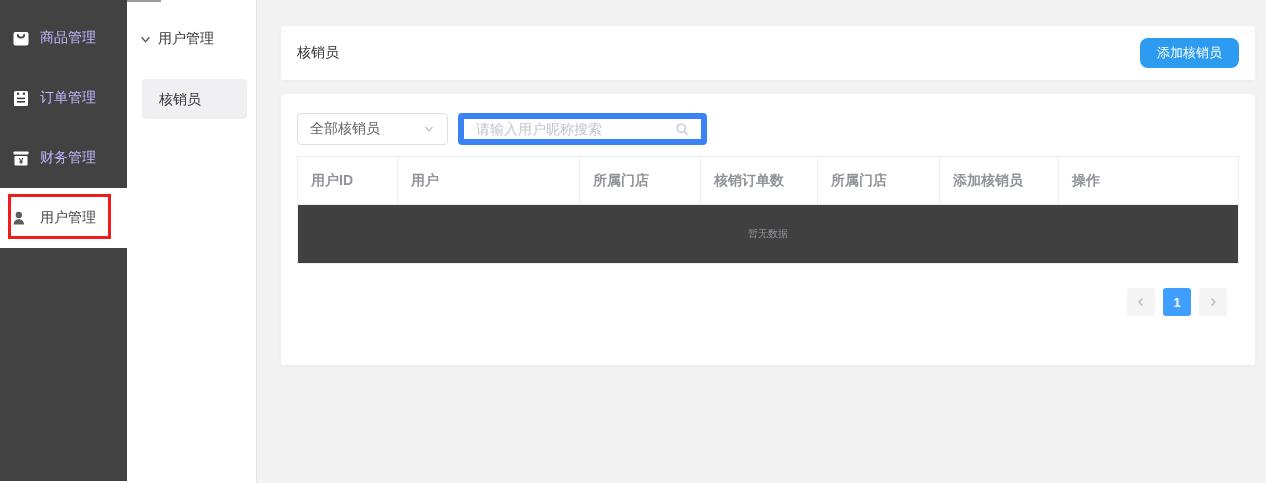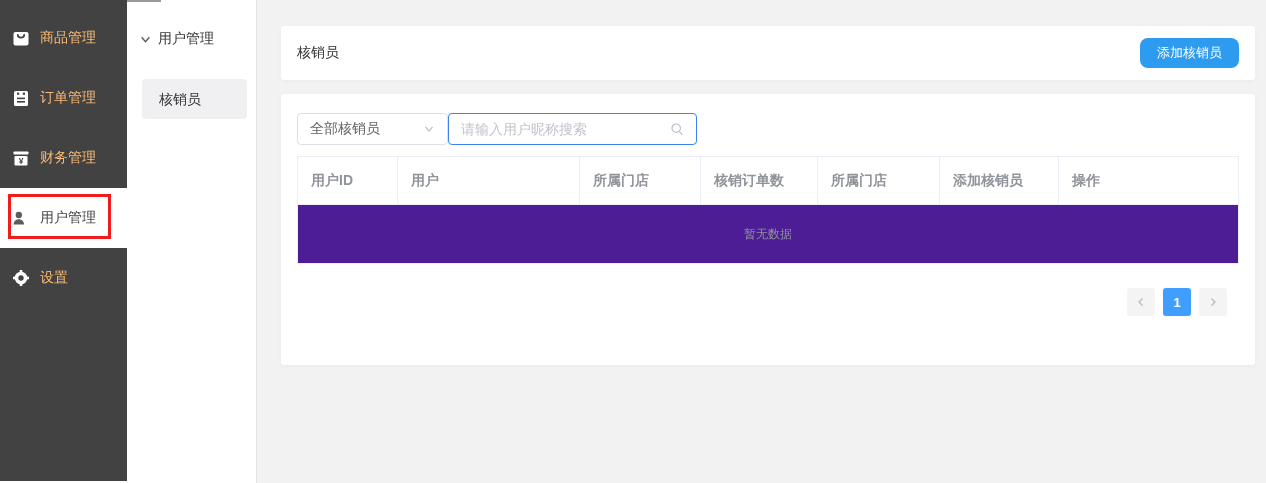--- a/index.html
+++ b/index.html
@@ -14,21 +14,21 @@
   body{
     font-family:"Liberation Sans","DejaVu Sans",sans-serif;
     display:flex;background:#fff;font-size:14px;color:#333;
   }
 
   
   .sidebar-primary{width:127px;flex:0 0 127px;background:#fff;}
   .sidebar-primary-inner{height:481px;background:var(--sidebar-bg);padding-top:8px;}
   .nav-item{
     height:60px;display:flex;align-items:center;gap:9px;
-    padding-left:11px;color:#fdba74;cursor:pointer;position:relative;
+    padding-left:11px;color:#c4b5fd;cursor:pointer;position:relative;
   }
   .nav-item .nav-icon{width:20px;height:20px;flex:0 0 20px;display:flex;align-items:center;}
   .nav-item.active{background:#fff;color:#424242;}
   .annotation-box{
     position:absolute;left:8px;top:6px;width:103px;height:45px;
     border:3px solid var(--annotation-red);pointer-events:none;
   }
 
   
   .sidebar-secondary{
@@ -54,48 +54,48 @@
   }
   .page-title{font-size:14px;color:#303133;}
   .btn-primary{
     height:30px;padding:0 17px;border:none;border-radius:8px;
     background:var(--accent-blue);color:#fff;font-size:13px;cursor:pointer;
     font-family:inherit;
   }
 
   .card-body{margin-top:14px;height:271px;padding:19px 16px 0;}
 
-  .filter-row{display:flex;align-items:flex-end;}
+  .filter-row{display:flex;align-items:flex-end;gap:10px;}
   .select{
     width:151px;height:32px;border:1px solid #dcdfe6;border-radius:4px;
     display:flex;align-items:center;justify-content:space-between;
     padding:0 12px;color:#606266;cursor:pointer;background:#fff;
   }
   .select.platform{width:150px;}
   .search-box{
-    width:249px;height:32px;border:1px solid #3b82f6;border-radius:4px;
+    width:249px;height:32px;border:6px solid #3b82f6;border-radius:4px;
     display:flex;align-items:center;padding:0 12px;background:#fff;
   }
   .search-box input{
     flex:1;border:none;outline:none;font-size:14px;color:#606266;
     font-family:inherit;background:transparent;min-width:0;
   }
   .search-box input::placeholder{color:#c0c4cc;}
 
   table.data-table{
     margin-top:11px;width:941px;table-layout:fixed;border-collapse:collapse;
     border:1px solid #ebeef5;
   }
   .data-table th{
     height:48px;text-align:left;padding-left:13px;font-size:14px;
     color:#909399;font-weight:bold;background:#fff;
     border-bottom:1px solid #ebeef5;border-right:1px solid #ebeef5;
   }
   .data-table td.empty-cell{
-    height:59px;text-align:center;color:#909399;font-size:12px;background:#4c1d95;
+    height:59px;text-align:center;color:#909399;font-size:10px;background:#404040;
   }
 
   .pager{display:flex;justify-content:flex-end;align-items:center;gap:8px;
     margin-top:24px;padding-right:12px;}
   .pager-btn{
     width:28px;height:28px;border-radius:3px;background:#f4f4f5;
     display:flex;align-items:center;justify-content:center;cursor:pointer;
   }
   .pager-btn.active{background:var(--pager-active-blue);color:#fff;
     font-size:13px;font-weight:bold;}
@@ -144,33 +144,20 @@
       <div class="annotation-box"></div>
       <span class="nav-icon">
         <svg width="20" height="20" viewBox="0 0 20 20">
           <circle cx="7.8" cy="7" r="3.2" fill="#5d5d5d"></circle>
           <path d="M2.6 16.5c0-3.2 2.3-5.3 5.2-5.3s5.2 2.1 5.2 5.3z" fill="#5d5d5d"></path>
         </svg>
       </span>
       <span>用户管理</span>
     </div>
 
-    <div class="nav-item">
-      <span class="nav-icon">
-        <svg width="20" height="20" viewBox="0 0 20 20">
-          <rect x="8.7" y="2" width="2.6" height="3" fill="#fff"></rect>
-          <rect x="8.7" y="15" width="2.6" height="3" fill="#fff"></rect>
-          <rect x="2" y="8.7" width="3" height="2.6" fill="#fff"></rect>
-          <rect x="15" y="8.7" width="3" height="2.6" fill="#fff"></rect>
-          <circle cx="10" cy="10" r="6.3" fill="#fff"></circle>
-          <circle cx="10" cy="10" r="2.7" fill="#424242"></circle>
-        </svg>
-      </span>
-      <span>设置</span>
-    </div>
 
   </div>
 </div>
 
 <div class="sidebar-secondary">
   <div class="partial-divider"></div>
 
   <div class="submenu-group">
     <span style="display:flex;">
       <svg width="11" height="11" viewBox="0 0 10 10">

